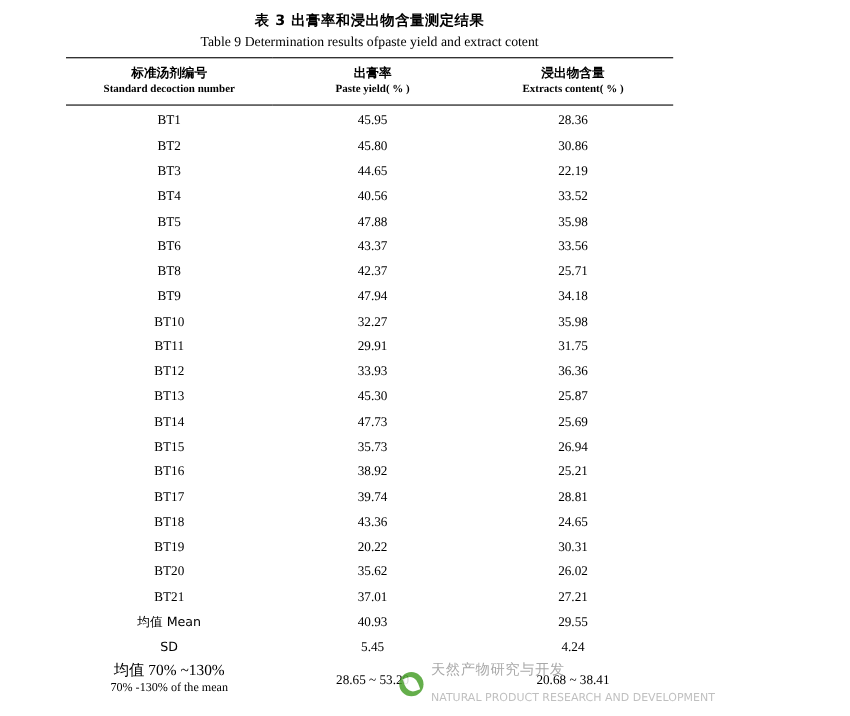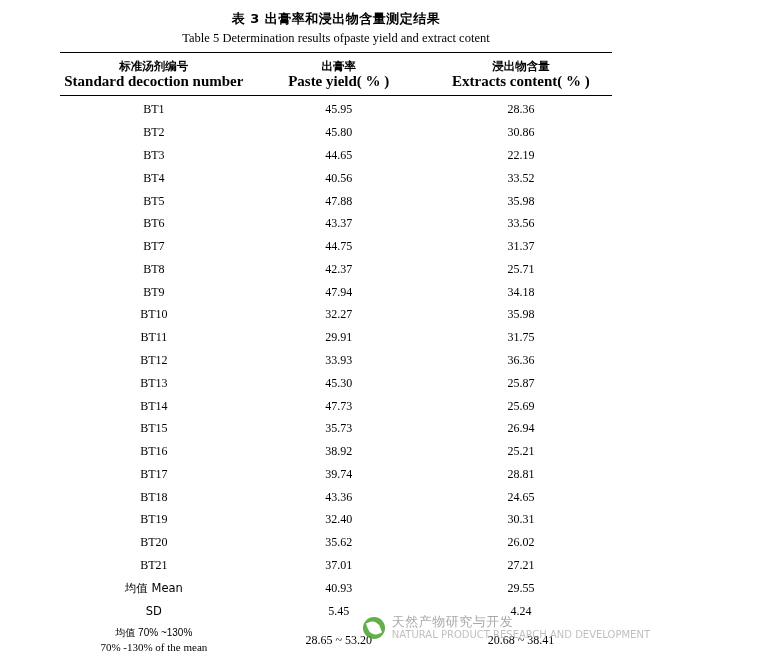--- a/index.html
+++ b/index.html
@@ -64,21 +64,21 @@
   .h-cn {
     display: block;
     font-family: "DejaVu Sans", sans-serif;
     font-size: 11.5px;
     line-height: 16px;
     color: #000;
   }
   .h-en {
     display: block;
     font-family: "Liberation Serif", serif;
-    font-size: 15px;
+    font-size: 10px;
     line-height: 15px;
     color: #000;
   }
   tbody td {
     text-align: center;
     font-size: 12px;
     line-height: 14px;
     padding: 4.4px 0 4.4px 0;
     font-family: "Liberation Serif", serif;
     color: #000;
@@ -86,22 +86,22 @@
   tbody td.label-cn {
     font-family: "DejaVu Sans", sans-serif;
     font-size: 11.5px;
   }
   .two-line {
     display: block;
     line-height: 14px;
   }
   .two-line .l1 {
     display: block;
-    font-family: Liberation Sans, sans-serif;
-    font-size: 10px;
+    font-family: Liberation Serif, serif;
+    font-size: 14px;
   }
   .two-line .l2 {
     display: block;
     font-family: "Liberation Serif", serif;
     font-size: 11px;
   }
   .spacer-row td {
     padding: 0;
     height: 2px;
   }
@@ -140,30 +140,31 @@
     color: #9a9a9a;
     line-height: 15px;
     letter-spacing: 0.5px;
   }
   .wm-sub {
     display: block;
     font-family: "DejaVu Sans", sans-serif;
     font-size: 10px;
     color: #b5b5b5;
     line-height: 12px;
+    margin-top: 12px;
   }
   .wm-stack { display: block; }
 </style>
 </head>
 <body>
 
 <div class="page">
 
   <div class="title-cn">表 3   出膏率和浸出物含量测定结果</div>
-  <div class="title-en">Table 5   Determination results ofpaste yield and extract cotent</div>
+  <div class="title-en">Table 9   Determination results ofpaste yield and extract cotent</div>
 
   <table class="data">
     <colgroup>
       <col class="c1">
         <col class="c2">
         <col class="c3">
     </colgroup>
     <thead>
       <tr class="rule-top">
         <th class="rule-mid">
@@ -209,25 +210,20 @@
         <td>BT5</td>
         <td>47.88</td>
         <td>35.98</td>
       </tr>
       <tr>
         <td>BT6</td>
         <td>43.37</td>
         <td>33.56</td>
       </tr>
       <tr>
-        <td>BT7</td>
-        <td>44.75</td>
-        <td>31.37</td>
-      </tr>
-      <tr>
         <td>BT8</td>
         <td>42.37</td>
         <td>25.71</td>
       </tr>
       <tr>
         <td>BT9</td>
         <td>47.94</td>
         <td>34.18</td>
       </tr>
       <tr>
@@ -270,21 +266,21 @@
         <td>39.74</td>
         <td>28.81</td>
       </tr>
       <tr>
         <td>BT18</td>
         <td>43.36</td>
         <td>24.65</td>
       </tr>
       <tr>
         <td>BT19</td>
-        <td>32.40</td>
+        <td>20.22</td>
         <td>30.31</td>
       </tr>
       <tr>
         <td>BT20</td>
         <td>35.62</td>
         <td>26.02</td>
       </tr>
       <tr>
         <td>BT21</td>
         <td>37.01</td>

